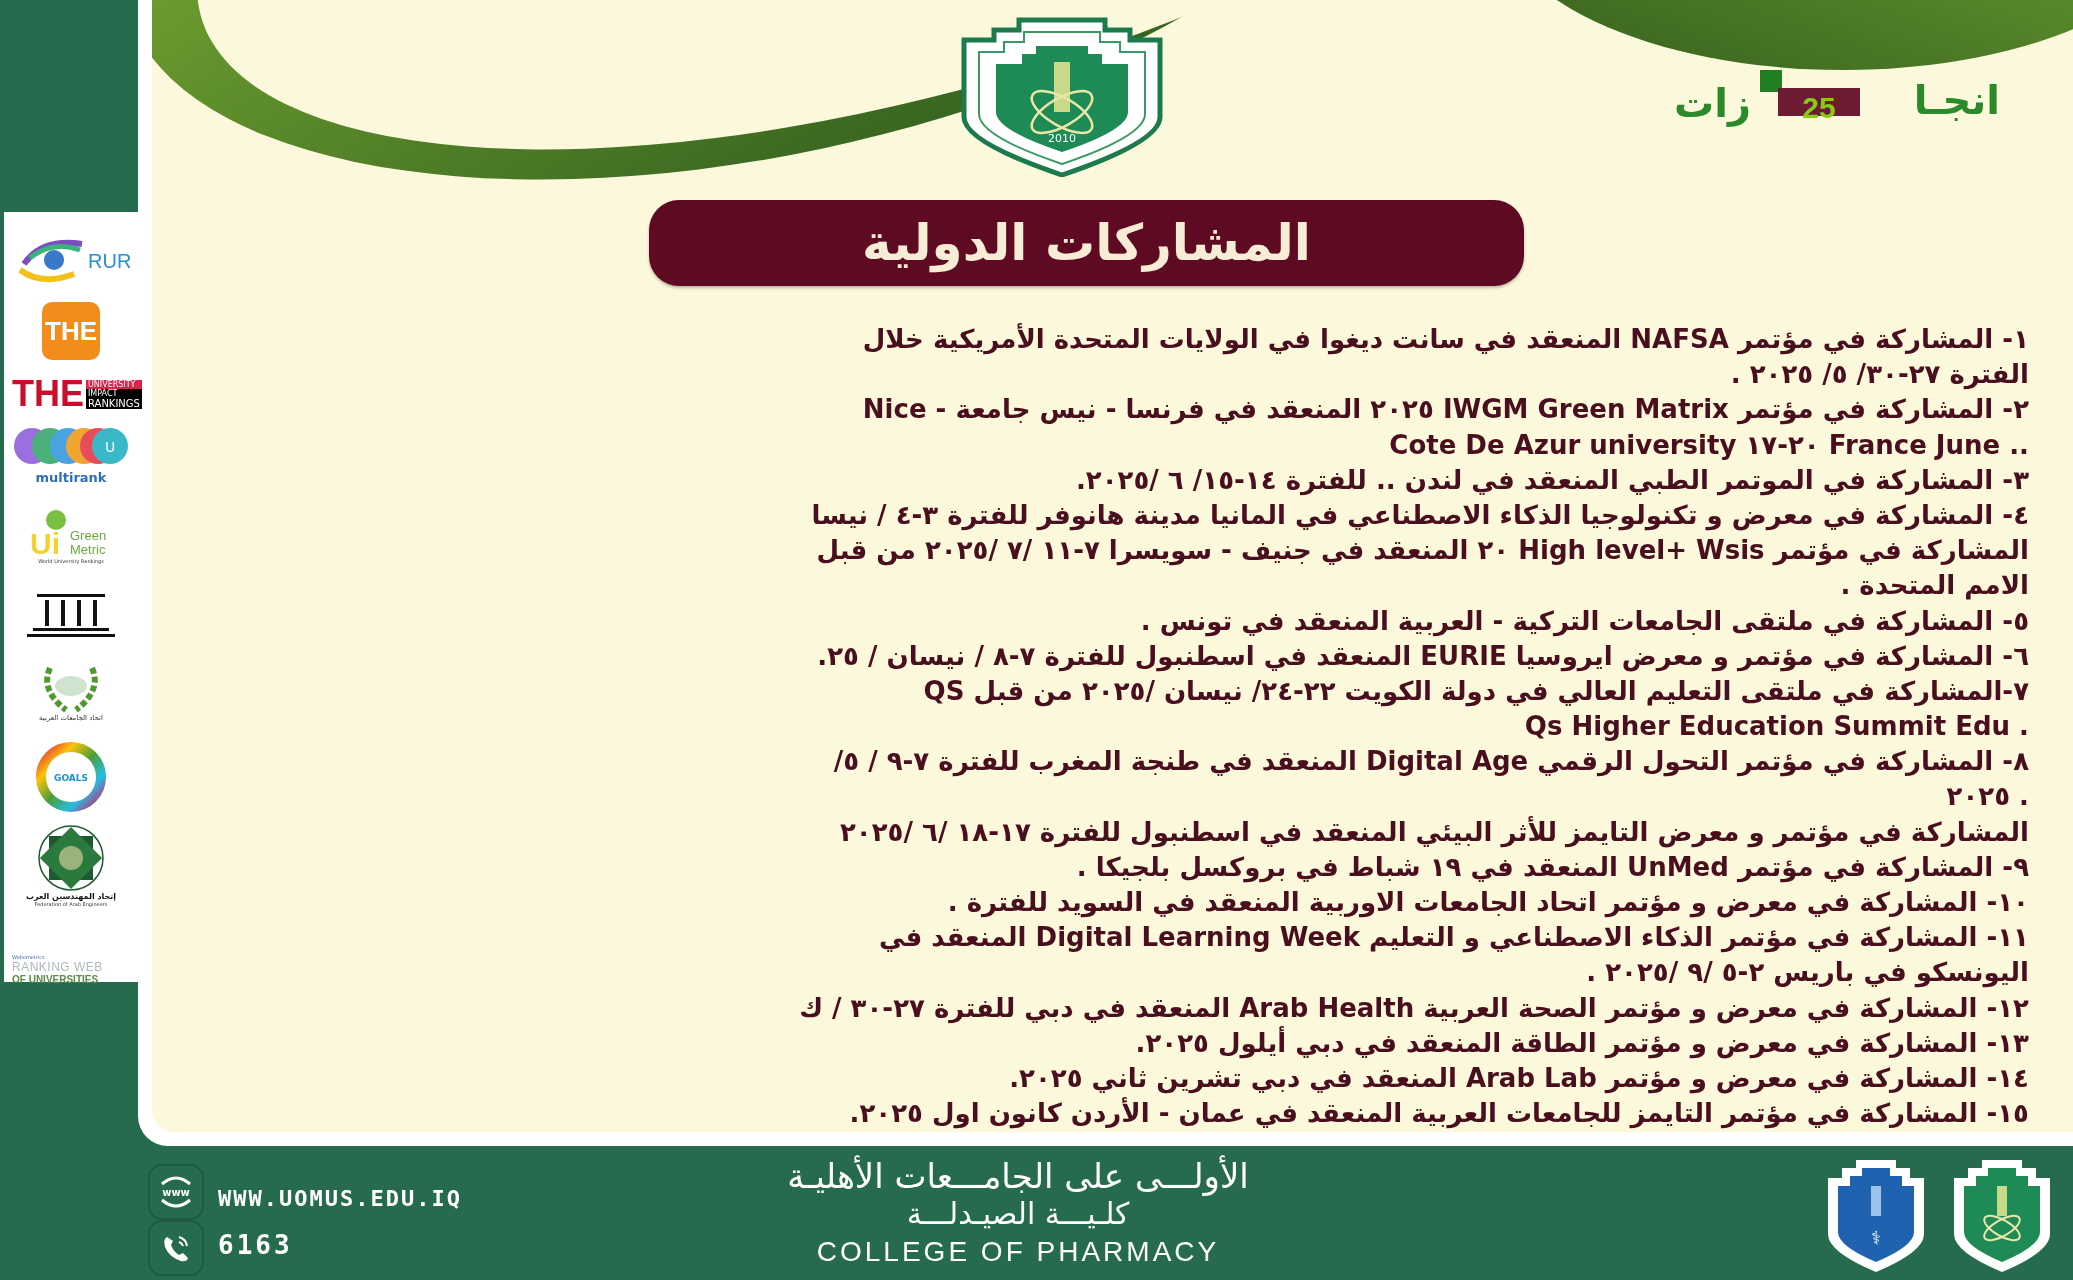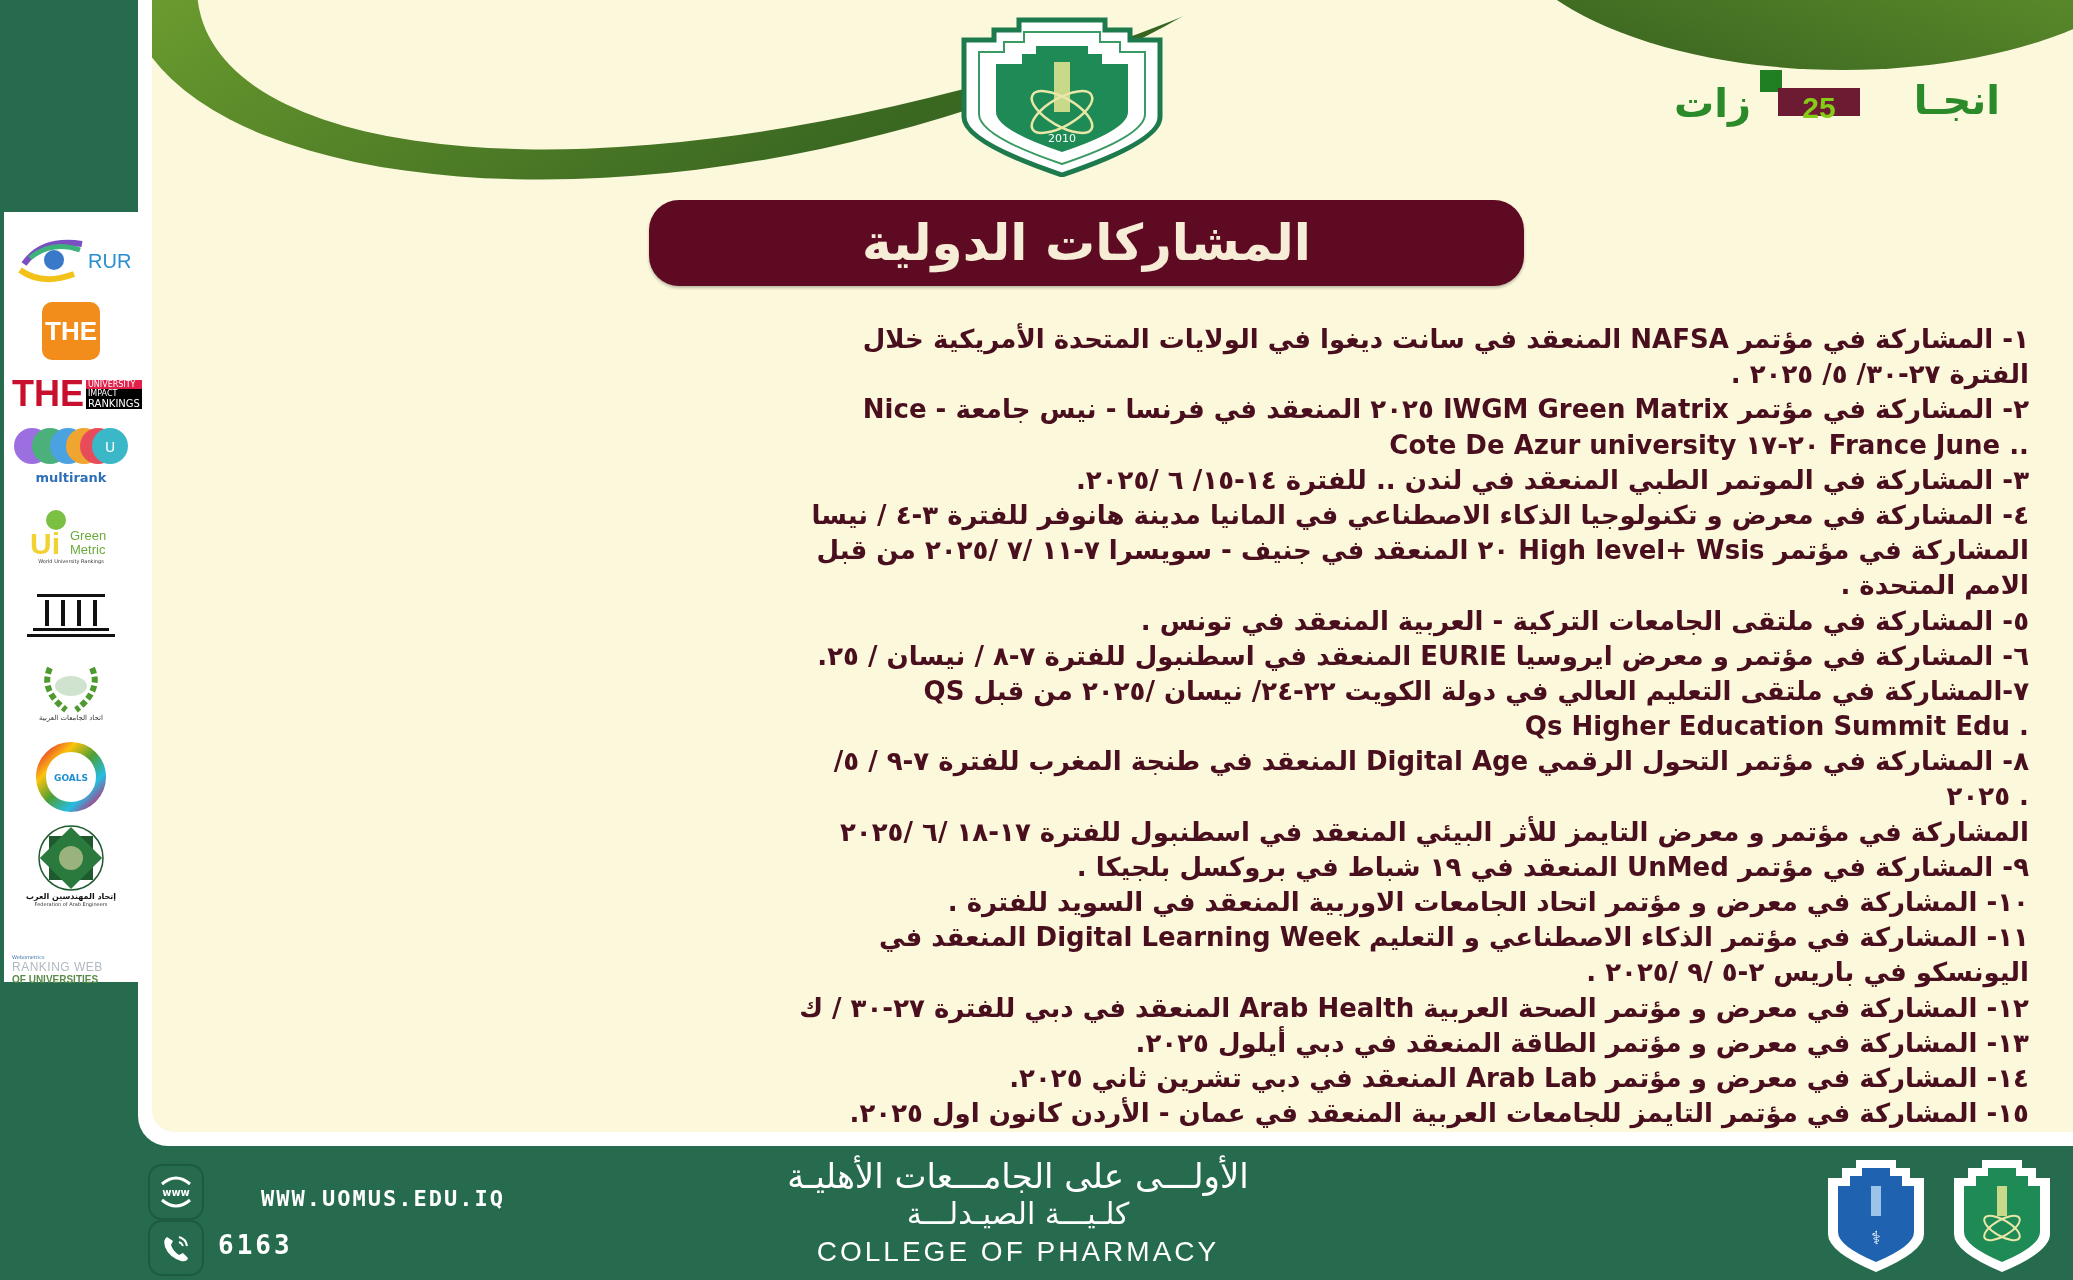--- a/index.html
+++ b/index.html
@@ -74,21 +74,21 @@
   }
   .logo-item { position: absolute; left: 8px; width: 118px; display: flex; align-items: center; flex-direction: column; }
   .lbl-small { font-size: 5px; color: #333; font-family: "DejaVu Sans", sans-serif; }
 
   .footer { position: absolute; left: 138px; top: 1146px; width: 1935px; height: 134px; background: #276b4f; }
   .footer-icon-box {
     position: absolute; left: 10px; width: 56px; height: 56px; border: 2px solid #1d5a3f;
     border-radius: 14px; display: flex; align-items: center; justify-content: center;
     color: #ffffff; font-weight: bold;
   }
-  .footer-web { position: absolute; left: 80px; top: 40px; color: #ffffff; font-size: 22px; font-weight: bold; font-family: "DejaVu Sans Mono", monospace; letter-spacing: 2px; margin-left: 43px; }
+  .footer-web { position: absolute; left: 80px; top: 40px; color: #ffffff; font-size: 22px; font-weight: bold; font-family: "DejaVu Sans Mono", monospace; letter-spacing: 2px; }
   .footer-phone { position: absolute; left: 80px; top: 84px; color: #ffffff; font-size: 26px; font-weight: bold; font-family: "DejaVu Sans Mono", monospace; letter-spacing: 3px; }
   .footer-center { position: absolute; left: 560px; width: 640px; text-align: center; color: #ffffff; }
   .footer-ar1 { top: 10px; font-size: 34px; font-weight: normal; direction: rtl; }
   .footer-ar2 { top: 50px; font-size: 30px; direction: rtl; }
   .footer-en { top: 90px; font-size: 28px; letter-spacing: 3px; font-family: "Liberation Sans", sans-serif; }
   .footer-seal { position: absolute; top: 10px; width: 112px; height: 118px; }
 </style>
 </head>
 <body>
 

